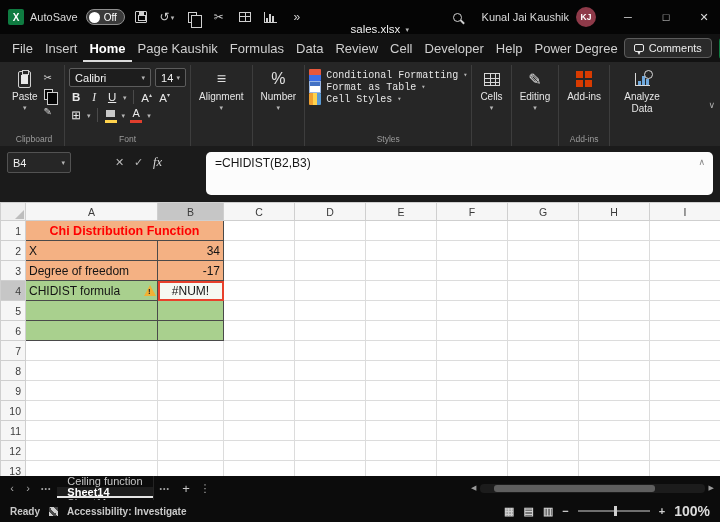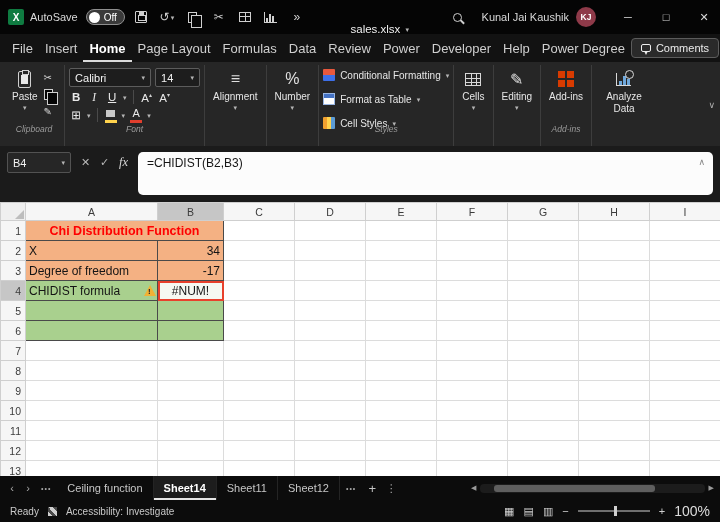--- a/index.html
+++ b/index.html
@@ -38,66 +38,66 @@
   .menu-tab.active{color:#fff;font-weight:700;box-shadow:inset 0 -2px 0 #dcdcdc;}
   .mright{margin-left:auto;display:flex;align-items:center;gap:7px;padding-right:4px;}
   .comments-btn{display:flex;align-items:center;gap:5px;background:#2a2a2a;border:1px solid #5c5c5c;border-radius:4px;color:#ececec;font-size:11px;padding:3px 9px;}
   .bubble{width:10px;height:8px;border:1px solid #ececec;border-radius:2px;position:relative;display:inline-block;}
   .bubble::after{content:"";position:absolute;left:2px;bottom:-4px;border-left:2px solid transparent;border-right:2px solid transparent;border-top:4px solid #ececec;}
   .share-btn{width:26px;height:21px;background:#0f7b41;border-radius:3px;color:#fff;display:flex;align-items:center;justify-content:center;font-size:12px;}
 
   
   .ribbon{height:84px;flex:0 0 auto;background:#262626;display:flex;padding:3px 2px 0 4px;position:relative;color:#e4e4e4;}
   .rgroup{position:relative;display:flex;align-items:flex-start;justify-content:center;padding:1px 4px 14px;border-right:1px solid #3d3d3d;}
-  .rgroup-label{position:absolute;bottom:12px;left:0;right:0;text-align:center;font-size:8.5px;color:#9c9c9c;white-space:nowrap;font-style:italic;}
+  .rgroup-label{position:absolute;bottom:2px;left:0;right:0;text-align:center;font-size:8.5px;color:#9c9c9c;white-space:nowrap;}
   .bigbtn{display:flex;flex-direction:column;align-items:center;gap:2px;font-size:10px;color:#e6e6e6;padding:3px 4px;border-radius:3px;text-align:center;}
   .bigicon{height:20px;display:flex;align-items:center;justify-content:center;font-size:16px;color:#e0e0e0;}
   .clipboard-ic{width:13px;height:17px;border:1px solid #d0d0d0;border-radius:2px;position:relative;}
   .clipboard-ic::before{content:"";position:absolute;top:-2px;left:3px;width:5px;height:3px;background:#262626;border:1px solid #d0d0d0;}
   .clipboard-ic::after{content:"";position:absolute;top:3px;left:2px;width:7px;height:9px;background:#e8e8e8;}
   .smallcol{display:flex;flex-direction:column;gap:3px;padding:4px 2px;}
   .sbtn{height:14px;display:flex;align-items:center;gap:2px;font-size:10px;color:#d8d8d8;}
   .fontgrp{display:flex;flex-direction:column;gap:3px;padding-top:2px;}
   .frow{display:flex;align-items:center;gap:4px;}
   .combo{display:flex;align-items:center;justify-content:space-between;background:#1d1d1d;border:1px solid #5c5c5c;border-radius:2px;color:#f2f2f2;font-size:11px;padding:1px 5px;height:19px;}
   .combo.name{width:82px;}
-  .combo.size{width:45px;}
+  .combo.size{width:31px;}
   .fbtn{min-width:14px;text-align:center;font-size:11.5px;color:#e8e8e8;position:relative;}
   .fbtn.b{font-weight:700;}
   .fbtn.i{font-style:italic;font-family:"Liberation Serif",serif;}
   .fbtn.u{text-decoration:underline;}
   .tiny{font-size:6px;color:#cfcfcf;vertical-align:super;}
   .vsep{width:1px;height:14px;background:#4a4a4a;margin:0 2px;}
   .colorbtn{position:relative;min-width:14px;text-align:center;font-size:11px;padding-bottom:4px;color:#e8e8e8;}
   .colorbtn .bar{position:absolute;left:1px;right:1px;bottom:0;height:3px;}
   .bar.red{background:#e03e2d;}
   .bar.yellow{background:#ffd34d;}
   .fillsq{display:inline-block;width:9px;height:7px;background:#c9c9c9;}
-  .stylesgrp{display:flex;flex-direction:column;justify-content:flex-start;gap:12px;padding-top:3px;}
+  .stylesgrp{display:flex;flex-direction:column;justify-content:flex-start;gap:0;padding-top:3px;font-family:Liberation Mono, monospace;}
   .style-row{display:flex;align-items:center;gap:5px;font-size:10px;color:#e6e6e6;white-space:nowrap;}
   .cfic{width:12px;height:12px;background:linear-gradient(180deg,#e8583d 50%,#3d6fe8 50%);border-radius:1px;}
   .fatic{width:12px;height:12px;border:1px solid #9ab7e4;background:linear-gradient(#4472c4,#4472c4) 0 0/100% 4px no-repeat,#fff;}
   .csic{width:12px;height:12px;background:linear-gradient(90deg,#f0a030 33%,#ffd34d 33% 66%,#5b9bd5 66%);border-radius:1px;}
   .gridic{width:16px;height:13px;border:1px solid #d8d8d8;background:
     linear-gradient(#d8d8d8,#d8d8d8) 0 4px/100% 1px no-repeat,
     linear-gradient(#d8d8d8,#d8d8d8) 0 8px/100% 1px no-repeat,
     linear-gradient(#d8d8d8,#d8d8d8) 5px 0/1px 100% no-repeat,
     linear-gradient(#d8d8d8,#d8d8d8) 10px 0/1px 100% no-repeat;}
   .addinsic{width:16px;height:16px;background:
     linear-gradient(#d83b01,#d83b01) 0 0/7px 7px no-repeat,
     linear-gradient(#d83b01,#d83b01) 9px 0/7px 7px no-repeat,
     linear-gradient(#d83b01,#d83b01) 0 9px/7px 7px no-repeat,
     linear-gradient(#d83b01,#d83b01) 9px 9px/7px 7px no-repeat;}
   .analyzic{width:15px;height:13px;border-left:1px solid #d8d8d8;border-bottom:1px solid #d8d8d8;position:relative;display:inline-flex;align-items:flex-end;gap:1px;padding-left:2px;}
   .analyzic i{width:3px;background:#6fa8dc;display:block;}
   .analyzic::after{content:"";position:absolute;right:-3px;top:-3px;width:7px;height:7px;border:1.5px solid #d8d8d8;border-radius:50%;}
   .ribbon-collapse{position:absolute;right:5px;top:38px;color:#b0b0b0;font-size:9px;}
 
   
-  .formulabar{height:56px;flex:0 0 auto;background:#1b1b1b;display:flex;align-items:flex-start;padding:6px 7px;}
+  .formulabar{height:56px;flex:0 0 auto;background:#1b1b1b;display:flex;align-items:flex-start;padding:6px 7px;gap:34px;}
   .namebox{width:64px;height:21px;display:flex;align-items:center;justify-content:space-between;background:#262626;border:1px solid #525252;border-radius:2px;color:#f2f2f2;font-size:11px;padding:0 5px;}
   .fbbtns{display:flex;align-items:center;height:21px;margin:0 5px;color:#b9b9b9;}
   .fbb{width:19px;text-align:center;font-size:11px;}
   .fx{font-style:italic;font-family:"Liberation Serif",serif;font-size:12.5px;color:#d8d8d8;}
   .finput{flex:1;height:43px;background:#fcfcfc;border-radius:5px;color:#161616;font-size:12px;padding:4px 24px 0 9px;position:relative;white-space:nowrap;overflow:hidden;}
   .fcollapse{position:absolute;right:8px;top:5px;color:#8a8a8a;font-size:9px;}
 
   
   .gridarea{flex:1;background:#fff;overflow:hidden;}
   table.grid{border-collapse:collapse;table-layout:fixed;width:720px;}
@@ -115,32 +115,32 @@
   td.error{text-align:center;}
   td.selected{background:#f6f9f2;outline:2px solid #e8412c;outline-offset:-2px;}
   td.warn{overflow:visible;}
   .warnicon{position:absolute;right:1px;top:4px;width:0;height:0;border-left:6px solid transparent;border-right:6px solid transparent;border-bottom:11px solid #f2b234;z-index:2;}
   .warnicon::after{content:"!";position:absolute;left:-2px;top:1.5px;font-size:8px;font-weight:700;color:#1d1d1d;}
 
   
   .sheetbar{height:24px;flex:0 0 auto;background:#0c0c0c;display:flex;align-items:center;color:#c0c0c0;font-size:11px;padding-left:5px;gap:2px;}
   .snav{width:14px;text-align:center;font-size:11px;color:#a8a8a8;}
   .smore{font-size:7px;letter-spacing:1px;color:#a8a8a8;padding:0 4px;}
-  .stabs{display:flex;align-items:stretch;height:100%;}
+  .stabs{display:flex;align-items:stretch;height:100%;flex-direction:column;}
   .sheet-tab{display:flex;align-items:center;padding:0 10px;color:#c6c6c6;border-right:1px solid #242424;line-height:1;}
   .sheet-tab.active{color:#fff;font-weight:700;background:#1d1d1d;box-shadow:inset 0 -2px 0 #e6e6e6;}
   .addsheet{width:20px;text-align:center;font-size:13px;color:#c6c6c6;}
   .kebab{width:14px;text-align:center;font-size:11px;color:#a8a8a8;}
   .hscroll{margin-left:auto;display:flex;align-items:center;gap:4px;padding:0 6px;width:255px;}
   .hscroll .arr{font-size:7px;color:#9a9a9a;}
   .track{flex:1;height:9px;background:#1c1c1c;border-radius:4px;position:relative;}
   .thumb{position:absolute;left:6%;width:72%;top:1px;bottom:1px;background:#5f5f5f;border-radius:3px;}
 
   
-  .statusbar{height:22px;flex:0 0 auto;background:#0c0c0c;color:#c9c9c9;font-size:10px;display:flex;align-items:center;padding:0 10px;gap:9px;}
+  .statusbar{height:22px;flex:0 0 auto;background:#0c0c0c;color:#c9c9c9;font-size:10px;display:flex;align-items:center;padding:0 10px;gap:9px;font-weight:bold;}
   .accic{width:9px;height:9px;background:linear-gradient(45deg,#cfcfcf 25%,#4a4a4a 25%,#4a4a4a 50%,#cfcfcf 50%,#cfcfcf 75%,#4a4a4a 75%);}
   .sbright{margin-left:auto;display:flex;align-items:center;gap:9px;}
   .vicon{font-size:11px;color:#cfcfcf;}
   .zoomtrack{width:72px;height:2px;background:#6e6e6e;position:relative;}
   .zoomthumb{position:absolute;left:50%;top:-4px;width:3px;height:10px;background:#cfcfcf;}
   .zoomlabel{min-width:28px;text-align:right;font-size:14px;color:#dcdcdc;}
 </style>
 </head>
 <body>
 
@@ -193,25 +193,25 @@
     <span class="winbtn">─</span>
     <span class="winbtn">□</span>
     <span class="winbtn">✕</span>
   </div>
 
   <div class="menubar">
     <div style="display:flex;align-items:center;">
         <div class="menu-tab">File</div>
         <div class="menu-tab">Insert</div>
         <div class="menu-tab active">Home</div>
-        <div class="menu-tab">Page Layout</div>
+        <div class="menu-tab">Page Kaushik</div>
         <div class="menu-tab">Formulas</div>
         <div class="menu-tab">Data</div>
         <div class="menu-tab">Review</div>
-        <div class="menu-tab">Power</div>
+        <div class="menu-tab">Cell</div>
         <div class="menu-tab">Developer</div>
         <div class="menu-tab">Help</div>
         <div class="menu-tab">Power Degree</div>
       </div>
     <div class="mright">
       <span class="comments-btn">
         <span class="bubble"></span>
         <span>Comments</span>
       </span>
       <span class="share-btn">

